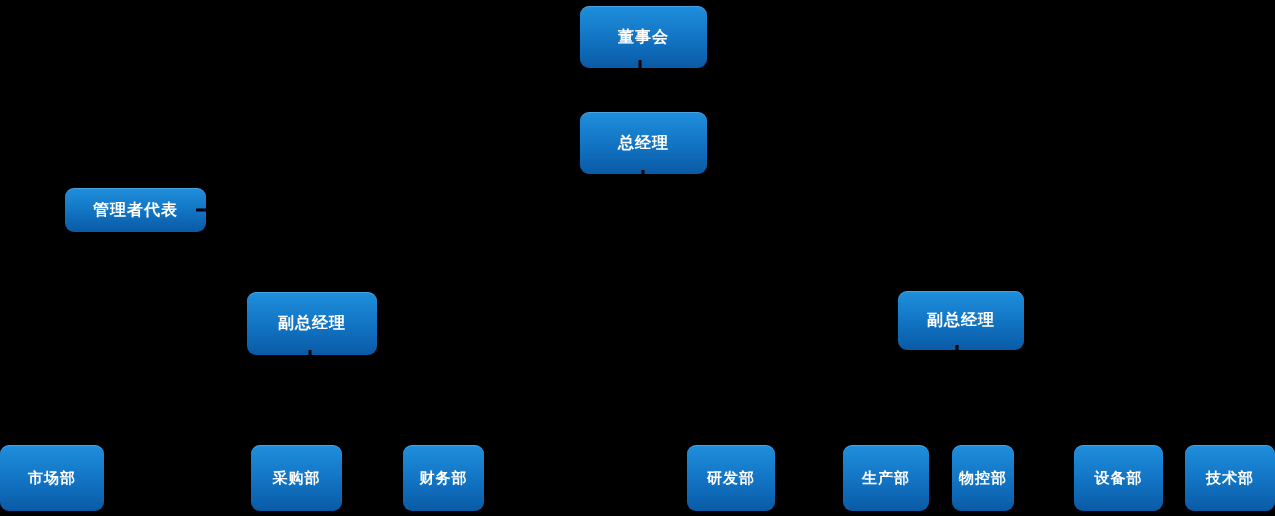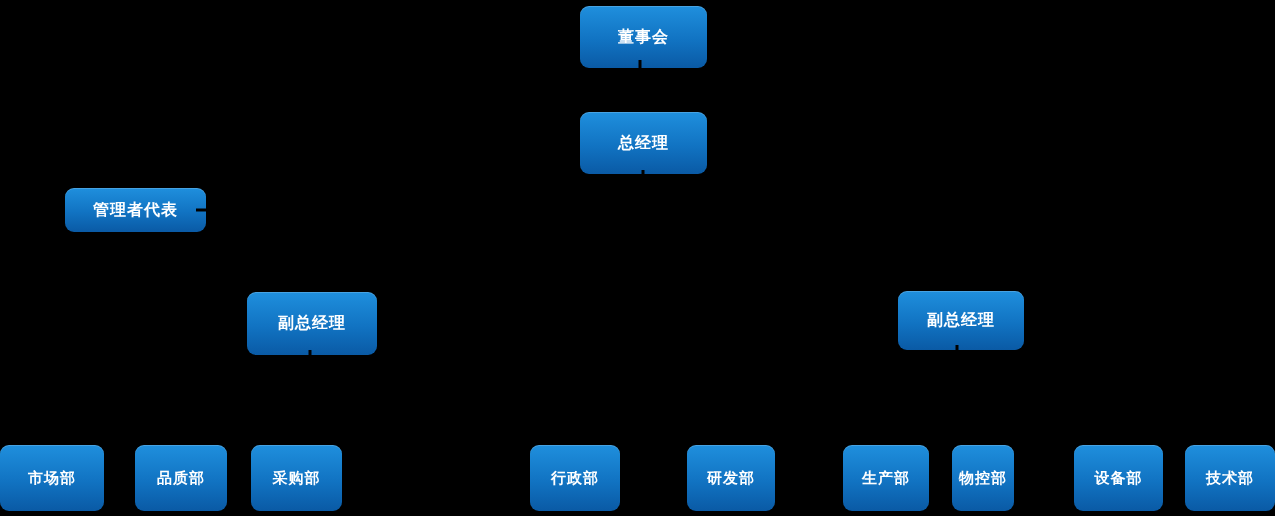--- a/index.html
+++ b/index.html
@@ -109,28 +109,25 @@
     <span>副总经理</span>
   </div>
 
   <div class="node n-vgm-r">
     <span>副总经理</span>
   </div>
 
   <div class="node dept n-d0">
     <span>市场部</span>
   </div>
-  <div class="node dept n-d1">
-    <span>品质部</span>
-  </div>
   <div class="node dept n-d2">
     <span>采购部</span>
   </div>
-  <div class="node dept n-d4">
-    <span>行政部</span>
+  <div class="node dept n-d3">
+    <span>财务部</span>
   </div>
   <div class="node dept n-d6">
     <span>生产部</span>
   </div>
   <div class="node dept n-d5">
     <span>研发部</span>
   </div>
   <div class="node dept n-d7">
     <span>物控部</span>
   </div>

